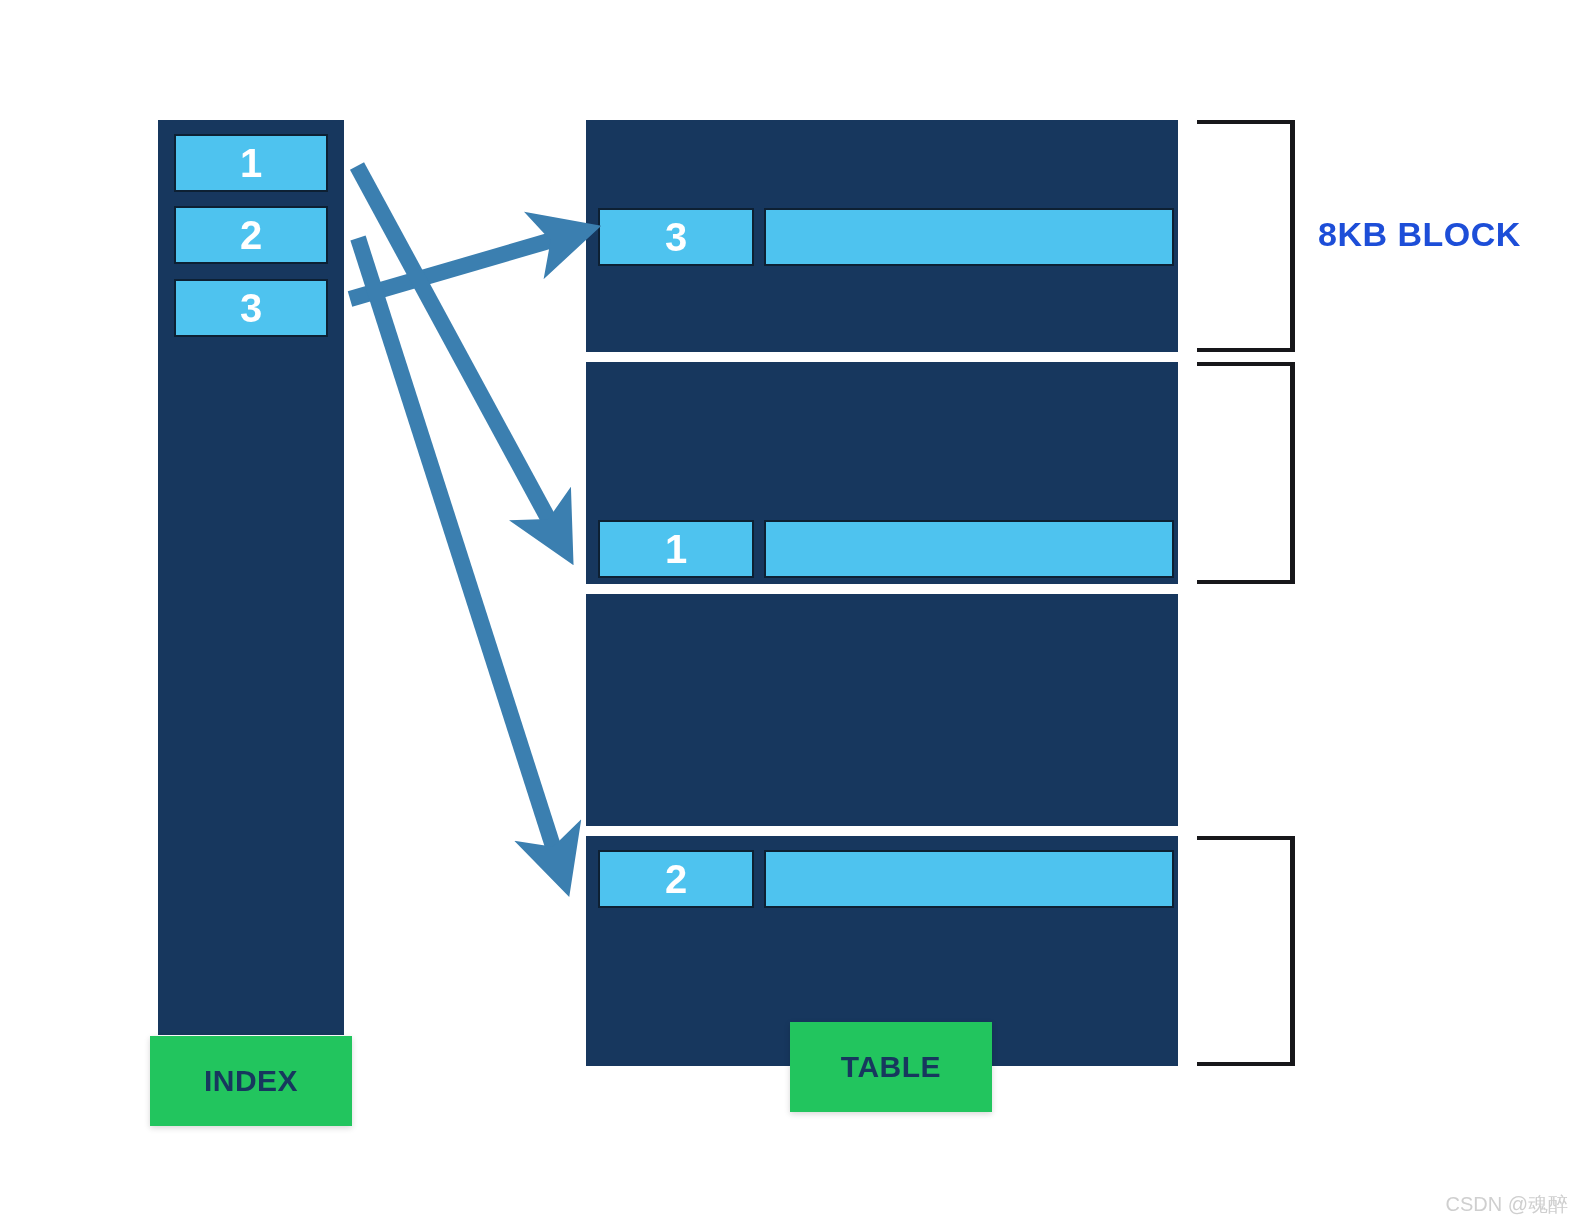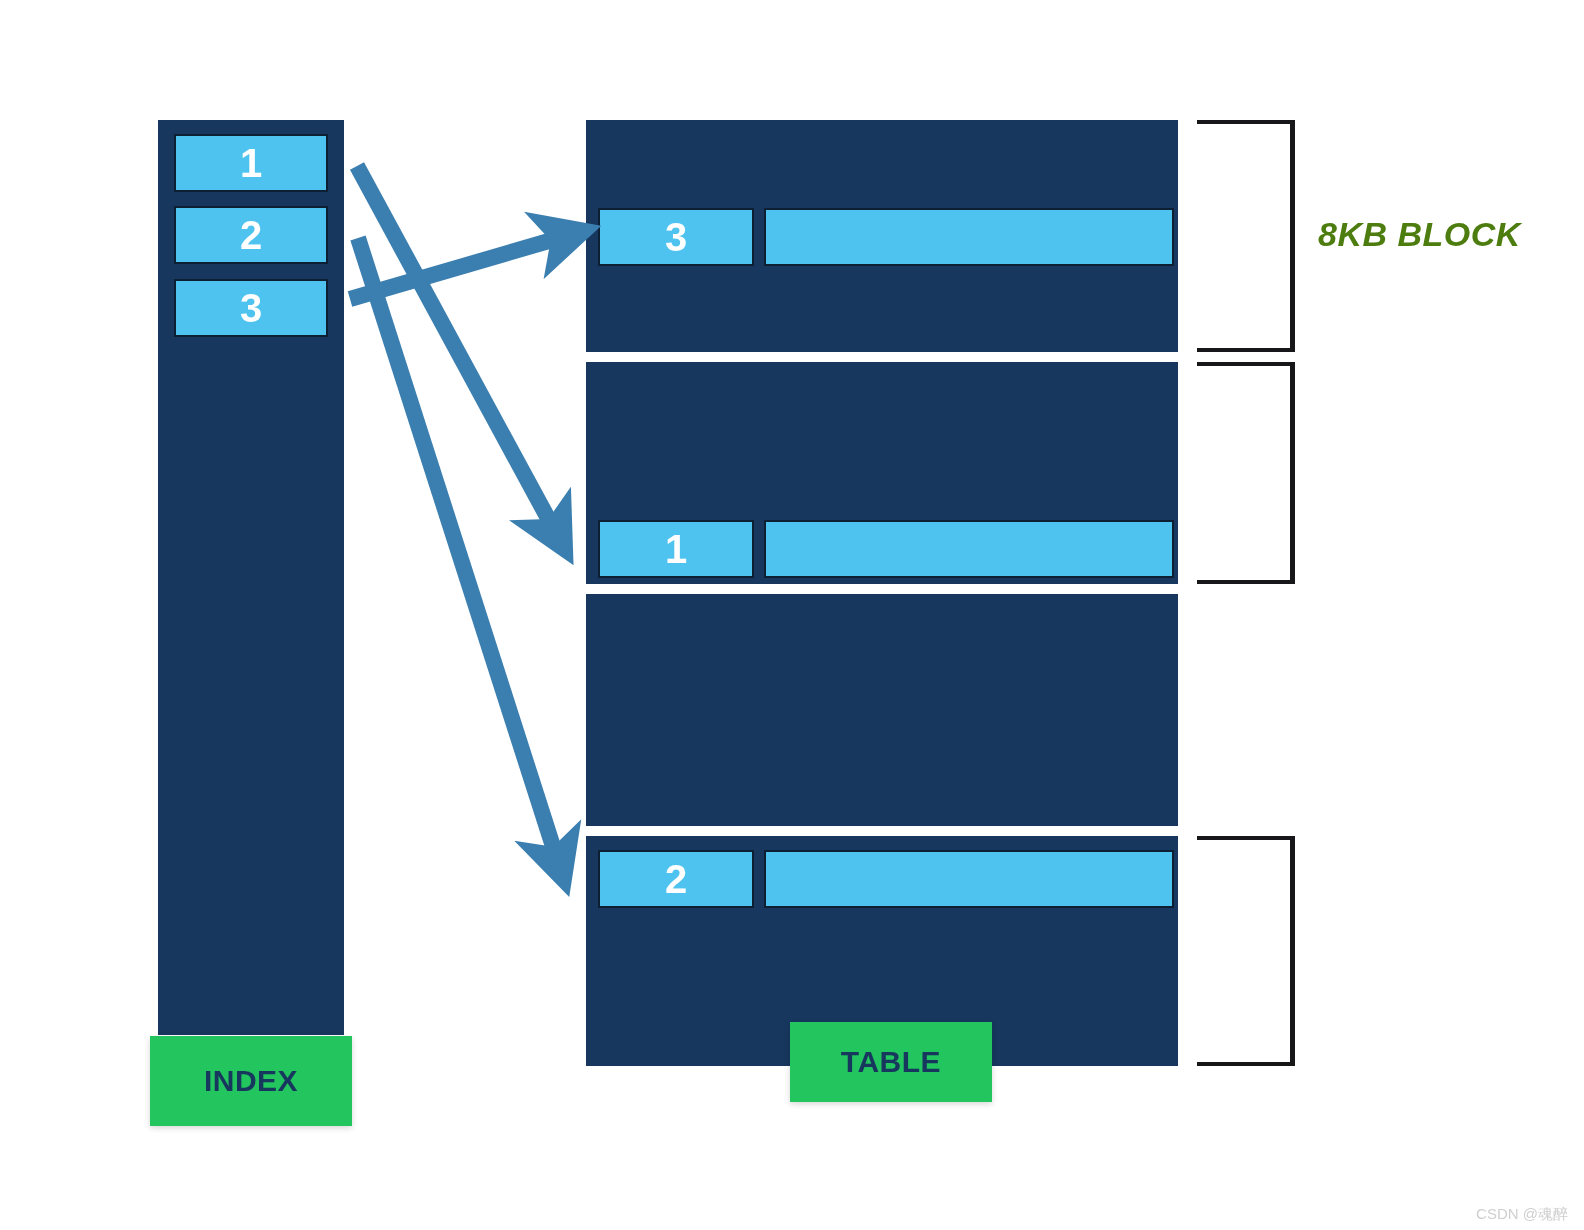--- a/index.html
+++ b/index.html
@@ -63,21 +63,21 @@
     left: 150px;
     top: 1036px;
     width: 202px;
     height: 90px;
     font-size: 30px;
   }
   .caption-table {
     left: 790px;
     top: 1022px;
     width: 202px;
-    height: 80px;
+    height: 90px;
     font-size: 30px;
   }
 
   
   .block {
     position: absolute;
     left: 586px;
     width: 592px;
     background: #17375e;
     box-sizing: border-box;
@@ -130,42 +130,41 @@
   .bracket.k1 { top: 120px; height: 232px; }
   .bracket.k2 { top: 362px; height: 222px; }
   .bracket.k3 { top: 836px; height: 230px; }
 
   .block-label {
     position: absolute;
     left: 1318px;
     top: 215px;
     font-size: 34px;
     font-weight: bold;
-    color: #4d7c0f;
+    color: #1d4ed8;
     letter-spacing: 0.5px;
     white-space: nowrap;
-    font-style: italic;
   }
 
   
   .arrows {
     position: absolute;
     left: 0;
     top: 0;
     width: 1584px;
     height: 1230px;
     pointer-events: none;
   }
 
   
   .watermark {
     position: absolute;
     right: 16px;
-    bottom: 6px;
-    font-size: 15px;
+    bottom: 12px;
+    font-size: 20px;
     color: #cfcfcf;
     white-space: nowrap;
   }
 </style>
 </head>
 <body>
 
 <div id="canvas">
 
   <div class="index-col">

